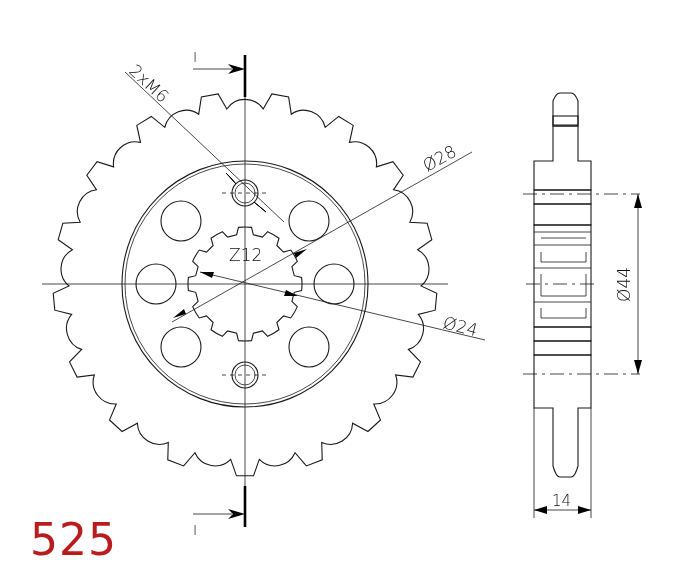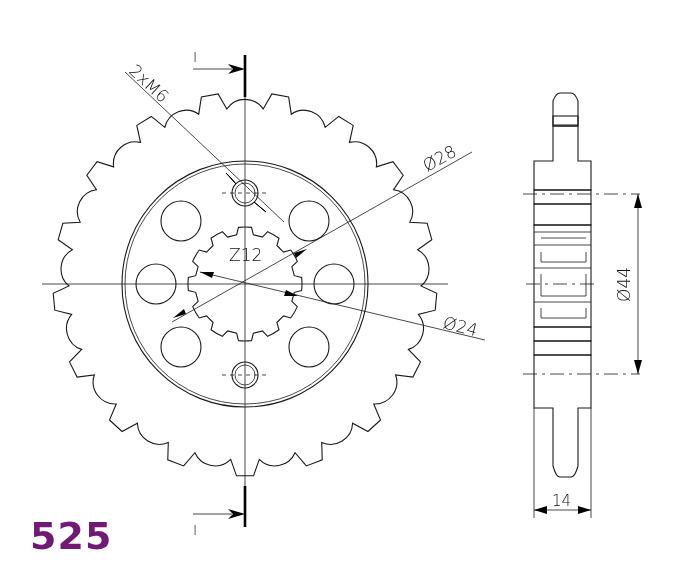--- a/index.html
+++ b/index.html
@@ -4,21 +4,21 @@
 <style>
   html, body { margin: 0; padding: 0; background: #ffffff; }
   body { width: 699px; height: 576px; position: relative; overflow: hidden; font-family: "DejaVu Sans", sans-serif; }
   svg { position: absolute; left: 0; top: 0; }
   .ln { stroke: #1a1a1a; fill: none; stroke-width: 1.1; }
   .thin { stroke: #1a1a1a; fill: none; stroke-width: 0.8; }
   .thick { stroke: #000; fill: none; stroke-width: 2.6; }
   .dash { stroke: #1a1a1a; fill: none; stroke-width: 0.8; stroke-dasharray: 14 5 3 5; }
   .hatch { stroke: #1a1a1a; stroke-width: 0.8; }
   .lbl { fill: #111; font-family: "DejaVu Sans", sans-serif; font-weight: 300; }
-  .big { position: absolute; left: 30px; top: 514px; font-family: "DejaVu Sans", sans-serif; font-size: 38px; color: #701a75; letter-spacing: 1px; font-weight: bold; }
+  .big { position: absolute; left: 30px; top: 514px; font-family: "DejaVu Sans", sans-serif; font-size: 44px; color: #b91c1c; letter-spacing: 1px; }
 </style>
 </head>
 <body>
 
 <svg width="699" height="576" viewBox="0 0 699 576">
 
   <g>
     <path id="gear-outline" class="ln" d="M230.7048859116834,459.4184987770732 L236.487227453011,475.8111902459375 L253.512772546989,475.8111902459375 L259.2951140883166,459.4184987770732 A 22 22 0 0 0 295.0386738747568,452.7368694650216 L306.3522699624804,465.93377633207893 L322.22811795308644,459.7834400545858 L321.69826768180116,442.40888780182377 A 22 22 0 0 0 352.61446165718047,423.2663909284478 L367.931348448853,431.48519779471667 L380.5133780938452,420.0151622341956 L373.74289522508576,404.0052787549889 A 22 22 0 0 0 395.6563200804845,374.9872145952749 L412.9078671410909,377.1179260514847 L420.49680561747994,361.8772830680453 L408.400081379213,349.39429184008765 A 22 22 0 0 0 418.35120766143075,314.4197107534493 L435.20749796631384,310.17456241075905 L436.77841708110367,293.2216452906329 L420.9891811119702,285.9514434499023 A 22 22 0 0 0 417.634054075499,249.7438564129341 L431.8185522150553,239.69617907820322 L427.15929063703027,223.32057321782 L409.80996674583844,222.2450418084862 A 22 22 0 0 0 393.60171488835465,189.69448408369664 L403.1987257898196,175.20127225708265 L392.93854261295155,161.61459396825157 L376.37225312712934,166.8789894668704 A 22 22 0 0 0 349.4998906750101,142.38159424385915 L353.21328483726757,125.40023649220532 L338.7378746532301,116.43744196421648 L325.19198876481676,127.33077858767697 A 22 22 0 0 0 291.28477717212144,114.19505483606471 L288.6130401369313,97.01897762068359 L271.87738730209566,93.89054191910085 L263.18135196066623,108.94161419434263 A 22 22 0 0 0 226.8186480393338,108.94161419434263 L218.1226126979044,93.89054191910085 L201.38695986306874,97.01897762068359 L198.71522282787862,114.19505483606471 A 22 22 0 0 0 164.80801123518324,127.33077858767695 L151.26212534676984,116.4374419642165 L136.78671516273243,125.40023649220535 L140.50010932498998,142.38159424385913 A 22 22 0 0 0 113.62774687287069,166.8789894668704 L97.06145738704845,161.6145939682516 L86.80127421018045,175.2012722570825 L96.39828511164538,189.69448408369652 A 22 22 0 0 0 80.1900332541615,222.24504180848623 L62.84070936296976,223.32057321782 L58.18144778494468,239.6961790782031 L72.365945924501,249.74385641293398 A 22 22 0 0 0 69.01081888802983,285.9514434499023 L53.22158291889633,293.22164529063286 L54.79250203368616,310.1745624107589 L71.64879233856925,314.4197107534491 A 22 22 0 0 0 81.59991862078695,349.39429184008765 L69.50319438252006,361.87728306804536 L77.09213285890911,377.11792605148463 L94.3436799195155,374.98721459527485 A 22 22 0 0 0 116.25710477491432,404.005278754989 L109.48662190615485,420.01516223419566 L122.06865155114696,431.48519779471656 L137.38553834281947,423.2663909284477 A 22 22 0 0 0 168.3017323181989,442.40888780182377 L167.77188204691356,459.78344005458587 L183.64773003751952,465.9337763320789 L194.96132612524315,452.7368694650215 A 22 22 0 0 0 230.70488591168342,459.4184987770732 Z"></path>
 
     <circle class="ln" cx="245" cy="284" r="123"></circle>

